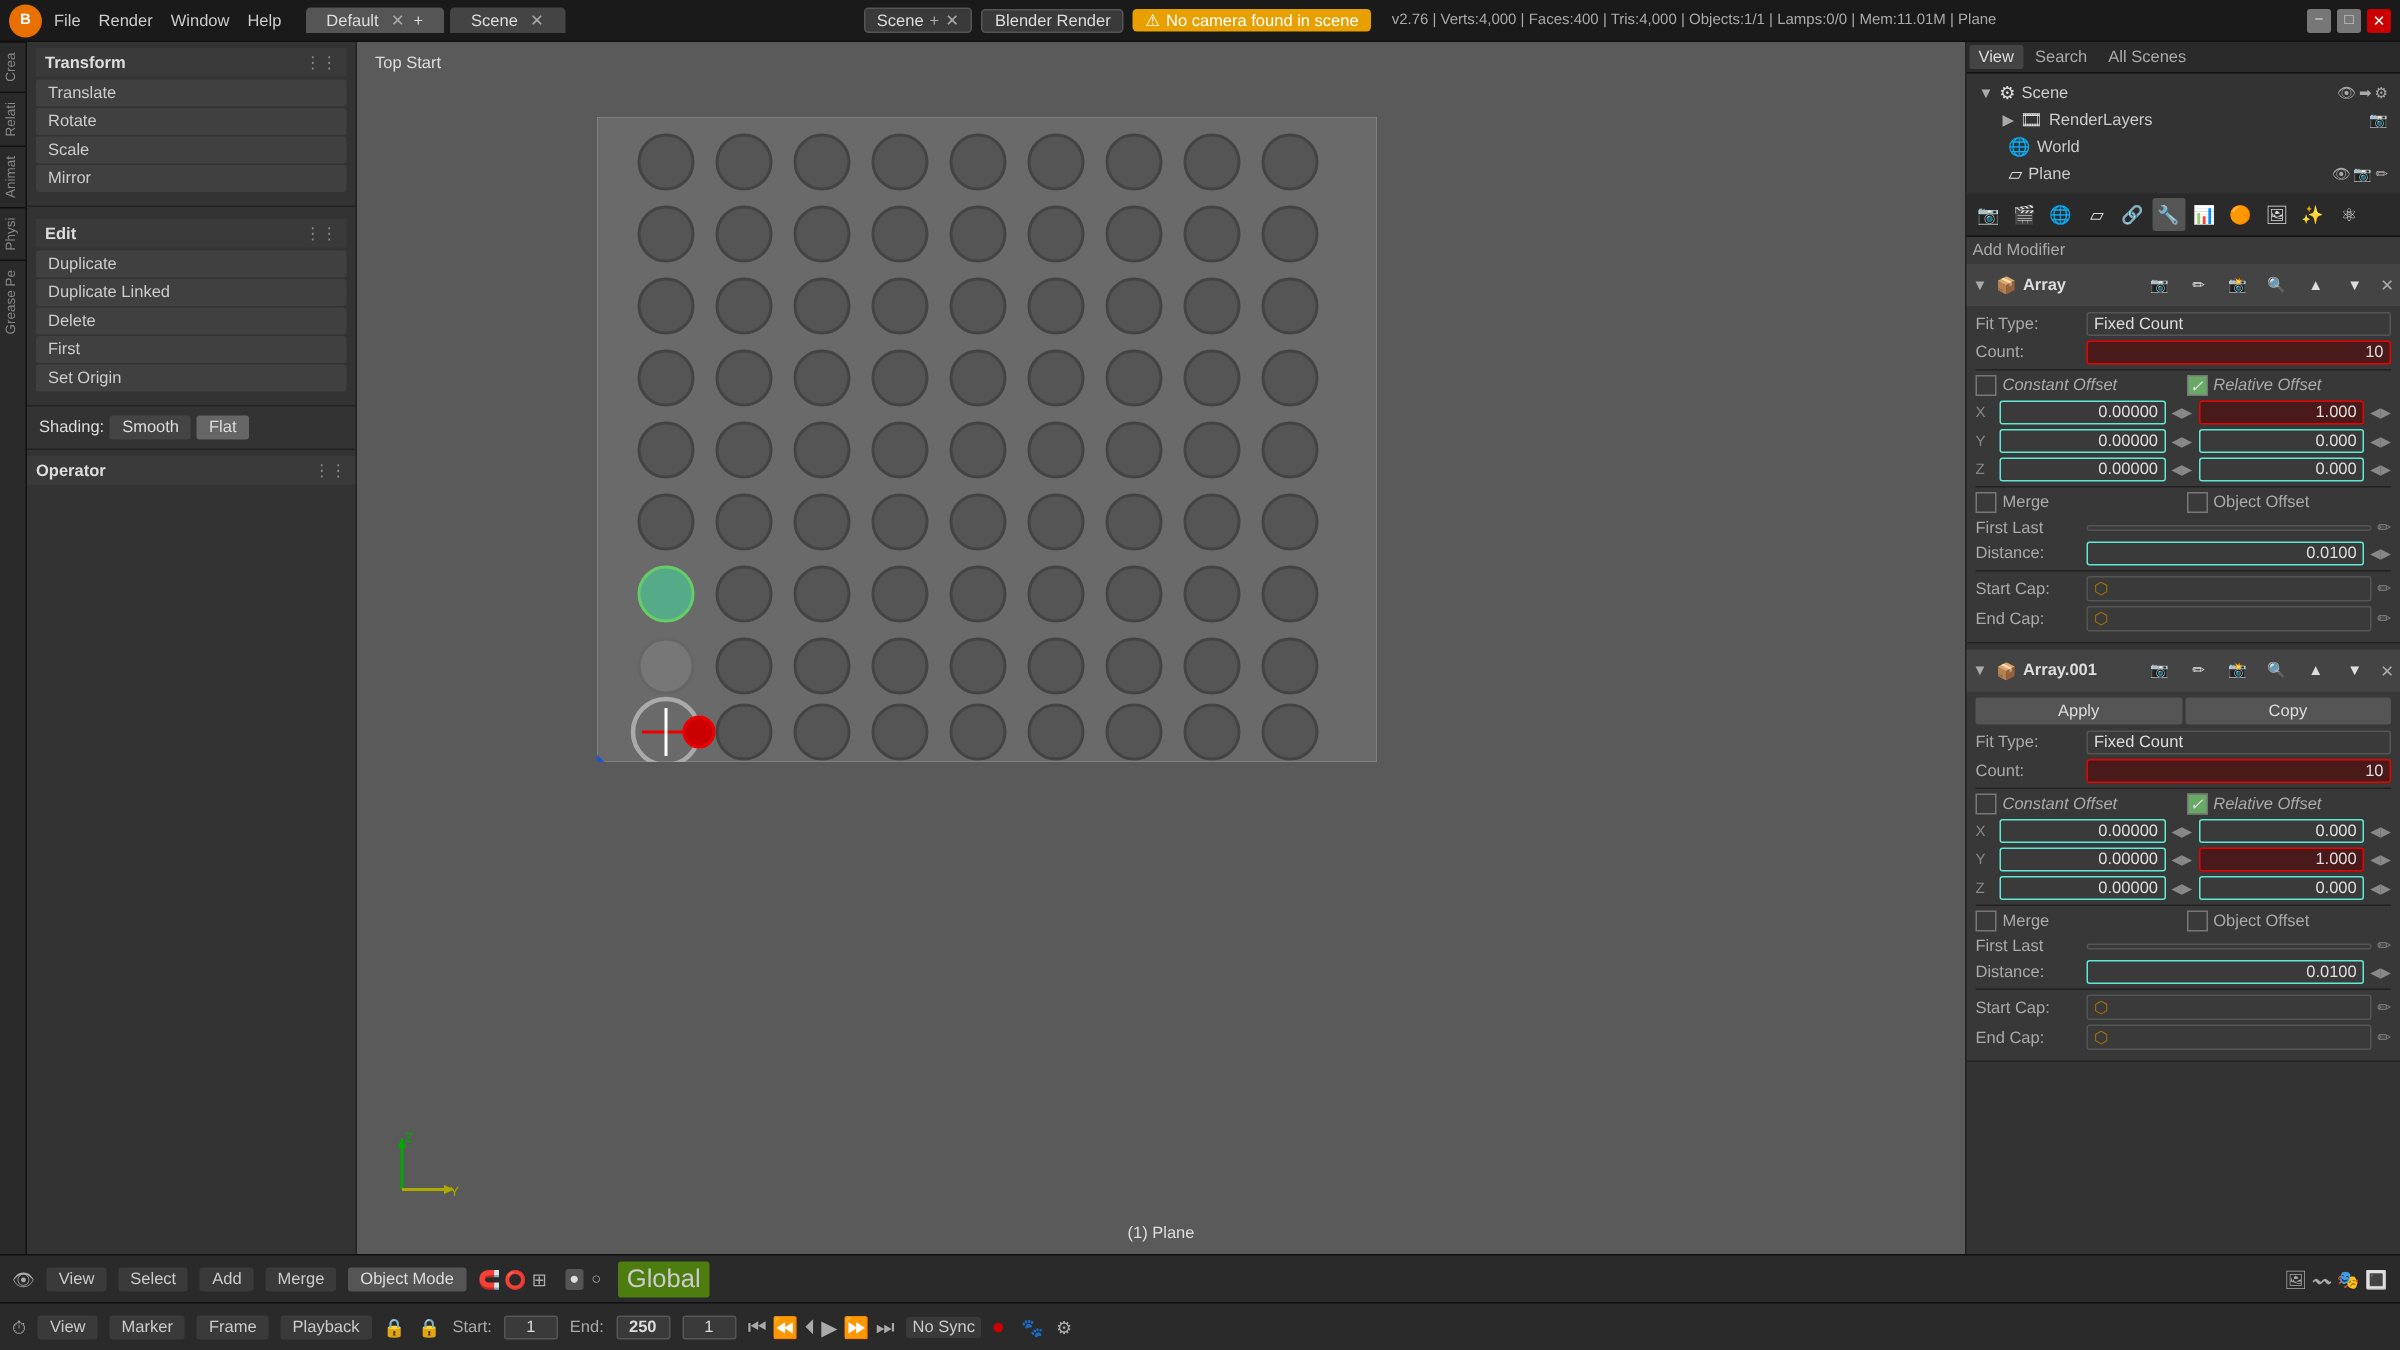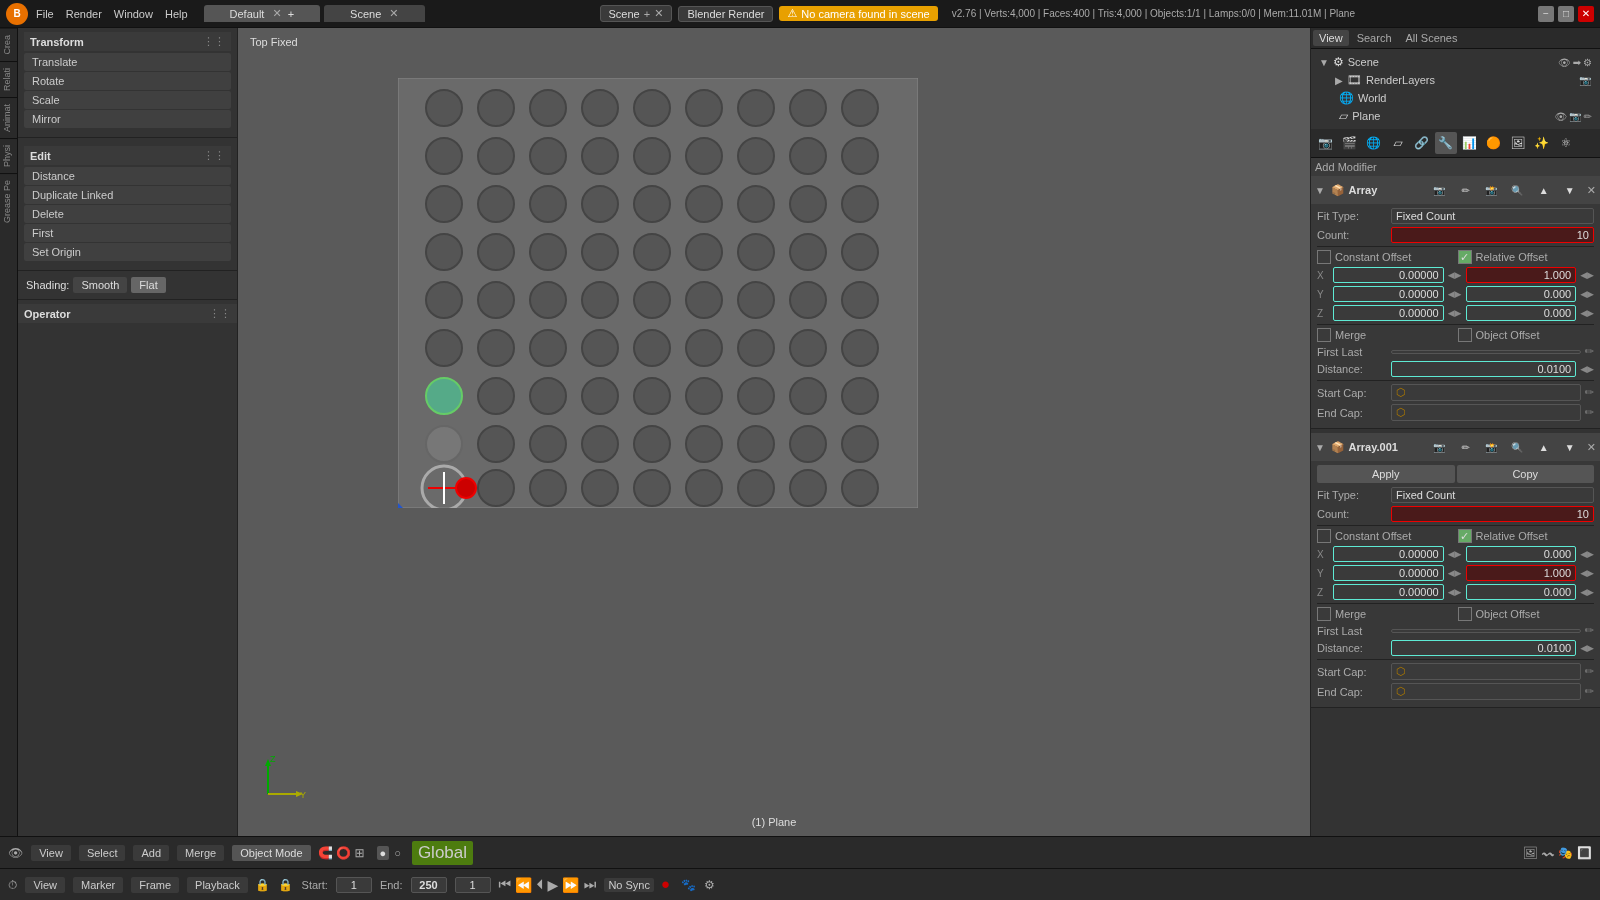--- a/index.html
+++ b/index.html
@@ -7,21 +7,21 @@
 
     
     .top-bar {
       display: flex; align-items: center; height: 28px; background: #1a1a1a; border-bottom: 1px solid #111;
       padding: 0 6px; gap: 8px;
     }
     .top-bar-logo { width: 22px; height: 22px; background: #e87000; border-radius: 50%; display:flex; align-items:center; justify-content:center; font-weight:bold; font-size:10px; color:#fff; flex-shrink:0; }
     .top-bar-menu { display:flex; gap:12px; }
     .top-bar-menu span { font-size:11px; color:#ccc; cursor:pointer; }
     .tab-bar { display:flex; align-items:center; gap:4px; margin-left:8px; }
-    .tab { background:#444; border-radius:3px 3px 0 0; padding:2px 26px; font-size:11px; display:flex; align-items:center; gap:4px; cursor:pointer; }
+    .tab { background:#444; border-radius:3px 3px 0 0; padding:2px 14px; font-size:11px; display:flex; align-items:center; gap:4px; cursor:pointer; }
     .tab.active { background:#555; }
     .tab-close { color:#aaa; margin-left:4px; cursor:pointer; }
     .top-bar-center { flex:1; display:flex; align-items:center; justify-content:center; gap:6px; }
     .scene-tab { background:#3a3a3a; border:1px solid #555; border-radius:3px; padding:1px 8px; font-size:11px; display:flex; align-items:center; gap:4px; }
     .render-tab { background:#3a3a3a; border:1px solid #555; border-radius:3px; padding:1px 8px; font-size:11px; }
     .warning-btn { background:#e8a000; border-radius:3px; padding:1px 8px; font-size:11px; color:#fff; display:flex; align-items:center; gap:4px; }
     .info-bar { font-size:10px; color:#aaa; padding:0 8px; }
     .top-bar-right { display:flex; gap:4px; margin-left:auto; }
     .win-btn { width:16px; height:16px; border-radius:2px; display:flex; align-items:center; justify-content:center; font-size:10px; cursor:pointer; }
     .win-btn.min { background:#777; }
@@ -81,21 +81,21 @@
     .mod-panel { background:#383838; border-bottom:1px solid #222; }
     .mod-header { display:flex; align-items:center; background:#444; padding:3px 4px; gap:4px; }
     .mod-title { font-size:11px; color:#ddd; font-weight:bold; flex:1; }
     .mod-close { color:#aaa; cursor:pointer; margin-left:2px; }
 
     .mod-body { padding:4px 6px; }
     .mod-row { display:flex; align-items:center; margin-bottom:3px; gap:4px; }
     .mod-label { color:#aaa; font-size:11px; width:70px; flex-shrink:0; }
     .mod-value { flex:1; background:#3a3a3a; border:1px solid #555; border-radius:2px; padding:1px 4px; font-size:11px; color:#ddd; }
     .mod-value.highlight { border:1px solid #e00; background:#4a1a1a; }
-    .mod-full-row { display:flex; gap:4px; align-items:center; width:100%; }
+    .mod-full-row { display:flex; gap:4px; align-items:center; width:100%;font-style:italic; }
     .mod-checkbox { width:14px; height:14px; border:1px solid #777; background:#3a3a3a; flex-shrink:0; display:flex; align-items:center; justify-content:center; }
     .mod-checkbox.checked { background:#6a6; }
     .mod-section-label { font-size:11px; color:#aaa; flex:1; }
     .mod-xyz { color:#888; font-size:10px; width:12px; }
     .mod-num { flex:1; background:#3a3a3a; border:1px solid #5eead4; border-radius:2px; padding:1px 4px; font-size:11px; color:#ddd; text-align:right; position:relative; }
     .mod-num.highlight { border:1px solid #e00; background:#4a1a1a; }
     .mod-num-arrow { color:#888; font-size:9px; cursor:pointer; }
 
     .apply-copy-row { display:flex; gap:2px; margin-bottom:4px; }
     .apply-btn { flex:1; background:#555; border-radius:2px; padding:3px; font-size:11px; color:#ddd; text-align:center; cursor:pointer; }
@@ -192,41 +192,41 @@
       <div class="panel-item">Rotate</div>
       <div class="panel-item">Scale</div>
       <div class="panel-item">Mirror</div>
     </div>
     <div class="panel-divider"></div>
     <div class="panel-section">
       <div class="panel-header">
         <span class="panel-header-title">Edit</span>
         <span style="color:#888;">⋮⋮</span>
       </div>
-      <div class="panel-item">Distance</div>
+      <div class="panel-item">Duplicate</div>
       <div class="panel-item">Duplicate Linked</div>
       <div class="panel-item">Delete</div>
       <div class="panel-item">First</div>
       <div class="panel-item">Set Origin</div>
     </div>
     <div class="panel-divider"></div>
     <div class="shading-row">
       <span>Shading:</span>
       <div class="shading-btn">Smooth</div>
       <div class="shading-btn active">Flat</div>
     </div>
     <div class="panel-divider"></div>
     <div class="operator-header">
       <span class="panel-header-title">Operator</span>
       <span style="color:#888;">⋮⋮</span>
     </div>
   </div>
 
   <div class="viewport">
-    <div class="viewport-label">Top Fixed</div>
+    <div class="viewport-label">Top Start</div>
 
     <div class="circle-grid">
       <svg width="520" height="430">
 
         <rect x="0" y="0" width="520" height="430" fill="#6a6a6a" stroke="#888" stroke-width="1"></rect>
 
         <g fill="none" stroke="#444" stroke-width="2">
 
           <circle cx="46" cy="30" r="18" fill="#555" stroke="#444"></circle>
             <circle cx="98" cy="30" r="18" fill="#555" stroke="#444"></circle>

